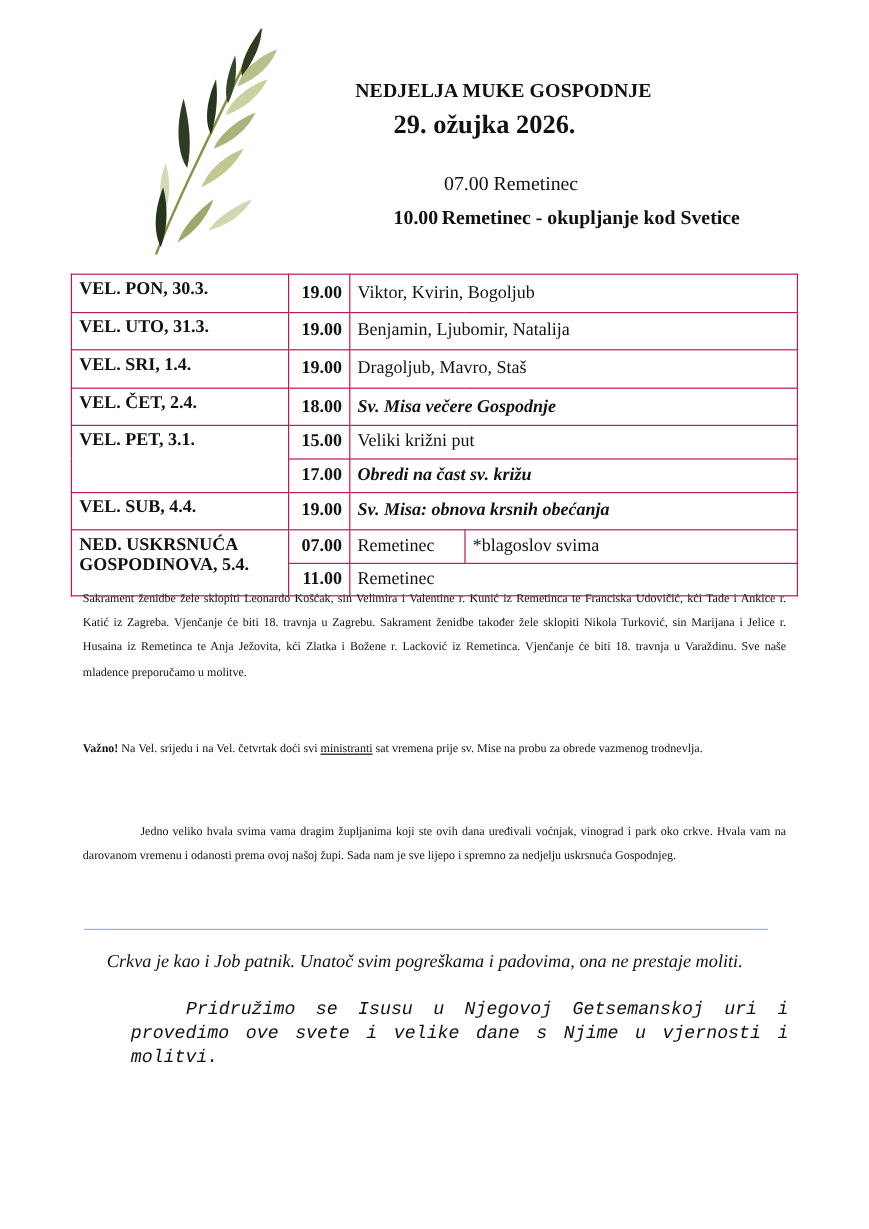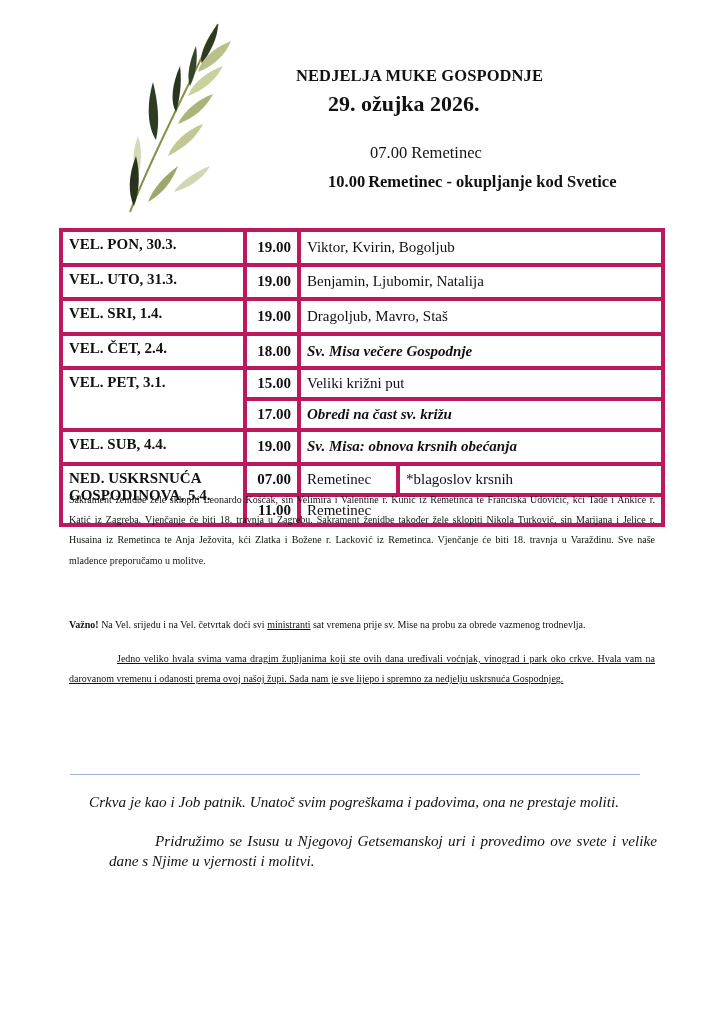--- a/index.html
+++ b/index.html
@@ -11,36 +11,36 @@
   .title { position: absolute; left: 285px; top: 66px; font-size: 16.5px; font-weight: bold; letter-spacing: 0.1px; margin-left: 11px; }
   .date { position: absolute; left: 328px; top: 91px; font-size: 22px; font-weight: bold; }
   .sun1 { position: absolute; left: 370px; top: 143px; font-size: 16.5px; font-weight: normal; }
   .sun2 { position: absolute; left: 328px; top: 172px; font-size: 16.5px; font-weight: bold; }
   .sun2 .t { margin-right: 3px; font-family: Liberation Serif, serif; }
 
   table.sched {
     position: absolute; left: 59px; top: 228px; width: 606px;
     border-collapse: collapse; font-size: 15px;
   }
-  table.sched td { border: 4px solid #be185d; padding: 0 6px; height: 26.6px; vertical-align: middle; line-height: 17px; }
+  table.sched td { border: 1px solid #be185d; padding: 0 6px; height: 26.6px; vertical-align: middle; line-height: 17px; }
   td.day { width: 168px; font-weight: bold; vertical-align: top !important; padding-top: 4px !important; }
   td.time { width: 38px; font-weight: bold; text-align: right; }
   td.ev.it { font-style: italic; font-weight: bold; }
   td.sub1 { width: 83px; }
 
   .para { position: absolute; left: 69px; width: 586px; font-size: 10px; line-height: 20.2px; text-align: justify; }
   .p1 { top: 490px; }
   .p2 { top: 615px; }
   .p2 b { font-weight: bold; }
   .p2 u { text-decoration: underline; }
-  .p3 { top: 649px; text-indent: 48px; text-decoration: underline; }
+  .p3 { top: 684px; text-indent: 48px; }
   .rule { position: absolute; left: 70px; top: 774px; width: 570px; height: 1px; background: #9db4d8; }
   .q { position: absolute; font-size: 15.2px; font-style: italic; line-height: 20px; }
   .q1 { left: 69px; top: 792px; width: 588px; text-indent: 20px; text-align: justify; }
-  .q2 { left: 109px; top: 831px; width: 548px; text-indent: 46px; text-align: justify; }
+  .q2 { left: 109px; top: 831px; width: 548px; text-indent: 46px; text-align: justify; font-family: Liberation Mono, monospace; }
 </style>
 </head>
 <body>
 
 <svg class="olive" viewBox="0 0 120 200">
   <path d="M12 196 C30 150, 60 90, 100 8" stroke="#8a8f4a" stroke-width="2" fill="none"></path>
   <path d="M100 8 C90 20, 80 40, 84 48 C92 36, 100 22, 100 8Z" fill="#2e3b1f"></path>
   <path d="M113 25 C95 32, 82 45, 80 56 C96 50, 108 38, 113 25Z" fill="#b9c08b"></path>
   <path d="M78 30 C72 44, 68 60, 72 70 C78 58, 80 44, 78 30Z" fill="#34452a"></path>
   <path d="M105 50 C88 56, 74 68, 70 80 C86 74, 98 64, 105 50Z" fill="#cbd19e"></path>
@@ -97,21 +97,21 @@
   </tr>
   <tr>
     <td class="day">VEL. SUB, 4.4.</td>
     <td class="time">19.00</td>
     <td class="ev it" colspan="2">Sv. Misa: obnova krsnih obećanja</td>
   </tr>
   <tr>
     <td class="day" rowspan="2">NED. USKRSNUĆA GOSPODINOVA, 5.4.</td>
     <td class="time">07.00</td>
     <td class="ev sub1">Remetinec</td>
-    <td class="ev">*blagoslov krsnih</td>
+    <td class="ev">*blagoslov svima</td>
   </tr>
   <tr>
     <td class="time">11.00</td>
     <td class="ev" colspan="2">Remetinec</td>
   </tr>
 </tbody>
   </table>
 
 <div class="para p1">Sakrament ženidbe žele sklopiti Leonardo Košćak, sin Velimira i Valentine r. Kunić iz Remetinca te Franciska Udovičić, kći Tade i Ankice r. Katić iz Zagreba. Vjenčanje će biti 18. travnja u Zagrebu. Sakrament ženidbe također žele sklopiti Nikola Turković, sin Marijana i Jelice r. Husaina iz Remetinca te Anja Ježovita, kći Zlatka i Božene r. Lacković iz Remetinca. Vjenčanje će biti 18. travnja u Varaždinu. Sve naše mladence preporučamo u molitve.</div>
 <div class="para p2"><b>Važno!</b><span> Na Vel. srijedu i na Vel. četvrtak doći svi </span><u>ministranti</u><span> sat vremena prije sv. Mise na probu za obrede vazmenog trodnevlja.</span></div>

